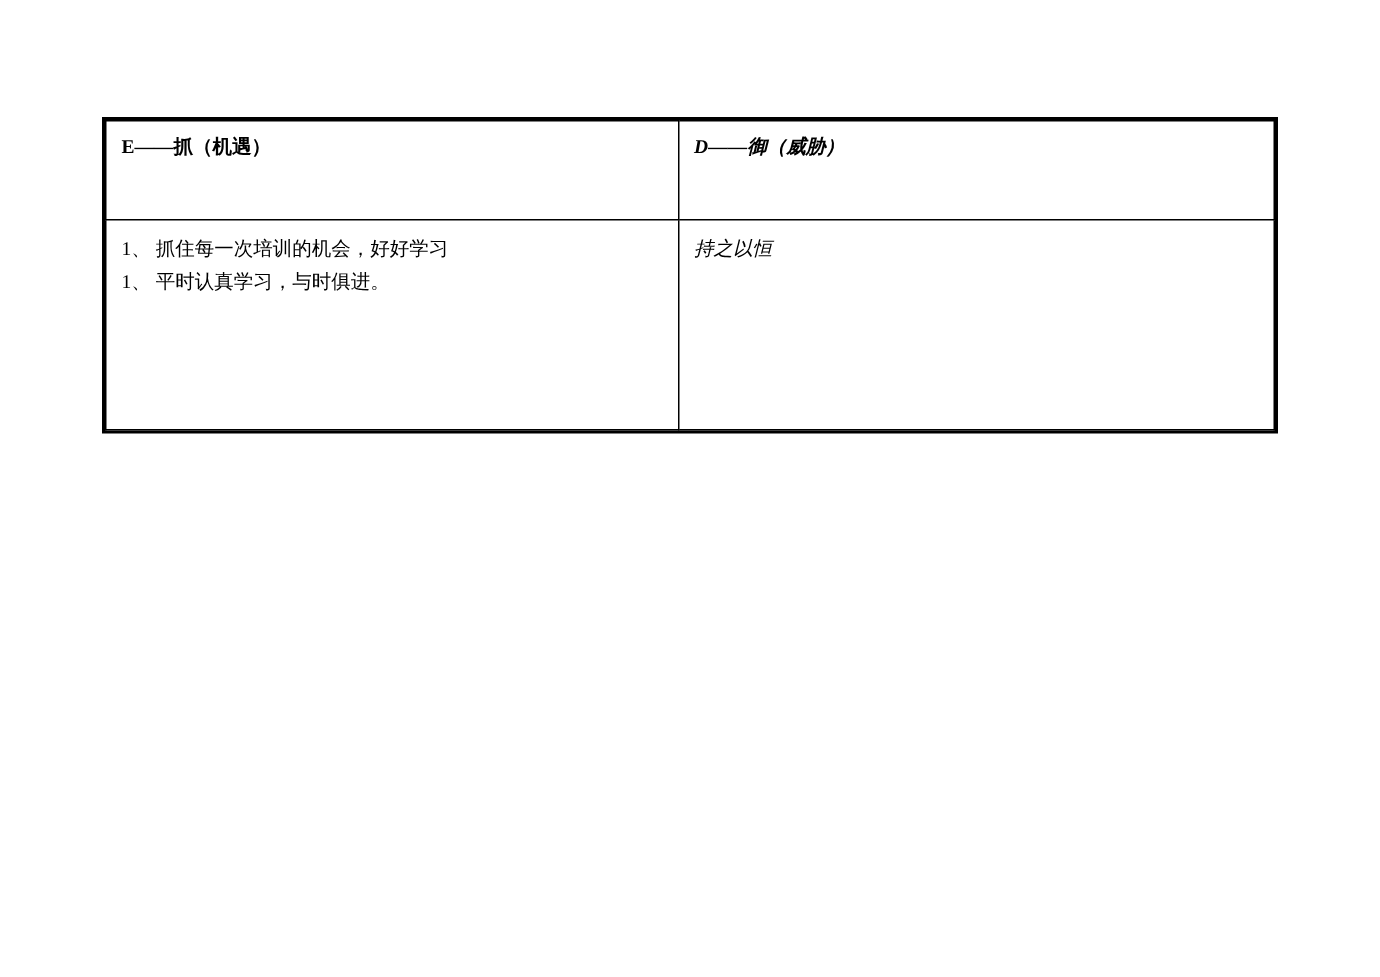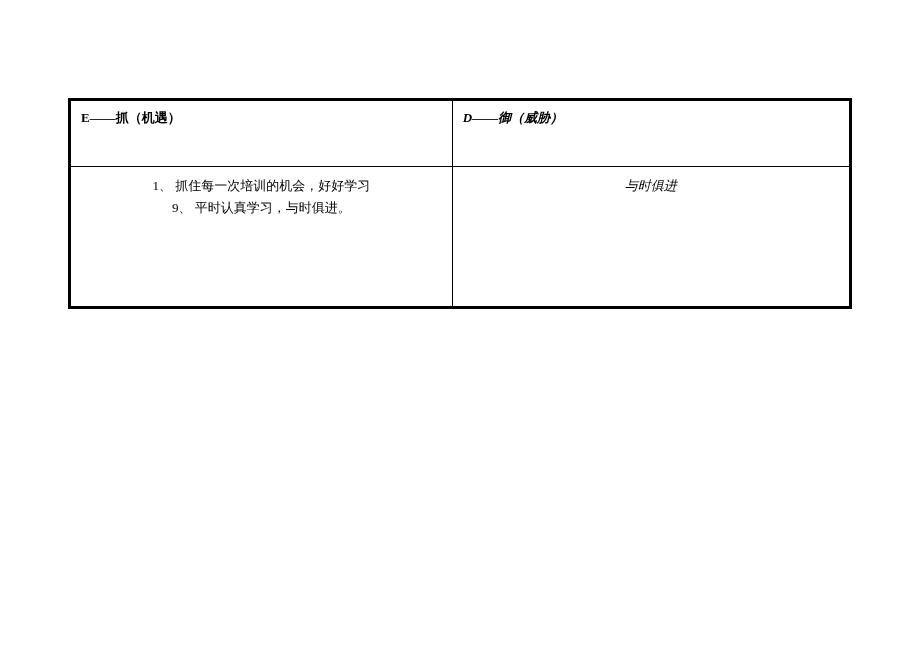--- a/index.html
+++ b/index.html
@@ -11,21 +11,20 @@
       width: 920px;
       height: 651px;
       background: #ffffff;
       font-family: "SimSun", "宋体", serif;
       font-size: 13px;
       color: #000000;
       padding: 78px 68px 0 68px;
     }
     .table-wrap {
       border: 2px solid #000;
-      margin-top: 20px;
     }
     table {
       width: 100%;
       border-collapse: collapse;
       table-layout: fixed;
     }
     td {
       border: 1px solid #000;
       vertical-align: top;
       padding: 8px 10px;
@@ -37,41 +36,40 @@
       width: 51%;
       font-style: italic;
     }
     .header-row td {
       height: 66px;
       font-weight: bold;
     }
     .content-row td {
       height: 140px;
       line-height: 1.7;
-      text-align: center;
     }
   </style>
 </head>
 <body>
 
 <div class="table-wrap">
   <table>
     <tbody>
         <tr class="header-row">
       <td class="col-left">
         <span>E——抓（机遇）</span>
       </td>
       <td class="col-right">
         <span>D——御（威胁）</span>
       </td>
     </tr>
     <tr class="content-row">
       <td class="col-left">
         <div>1、 抓住每一次培训的机会，好好学习</div>
-        <div>9、 平时认真学习，与时俱进。</div>
+        <div>1、 平时认真学习，与时俱进。</div>
       </td>
       <td class="col-right">
-        <span>与时俱进</span>
+        <span>持之以恒</span>
       </td>
     </tr>
   </tbody>
     </table>
 </div>
 
 </body></html>

